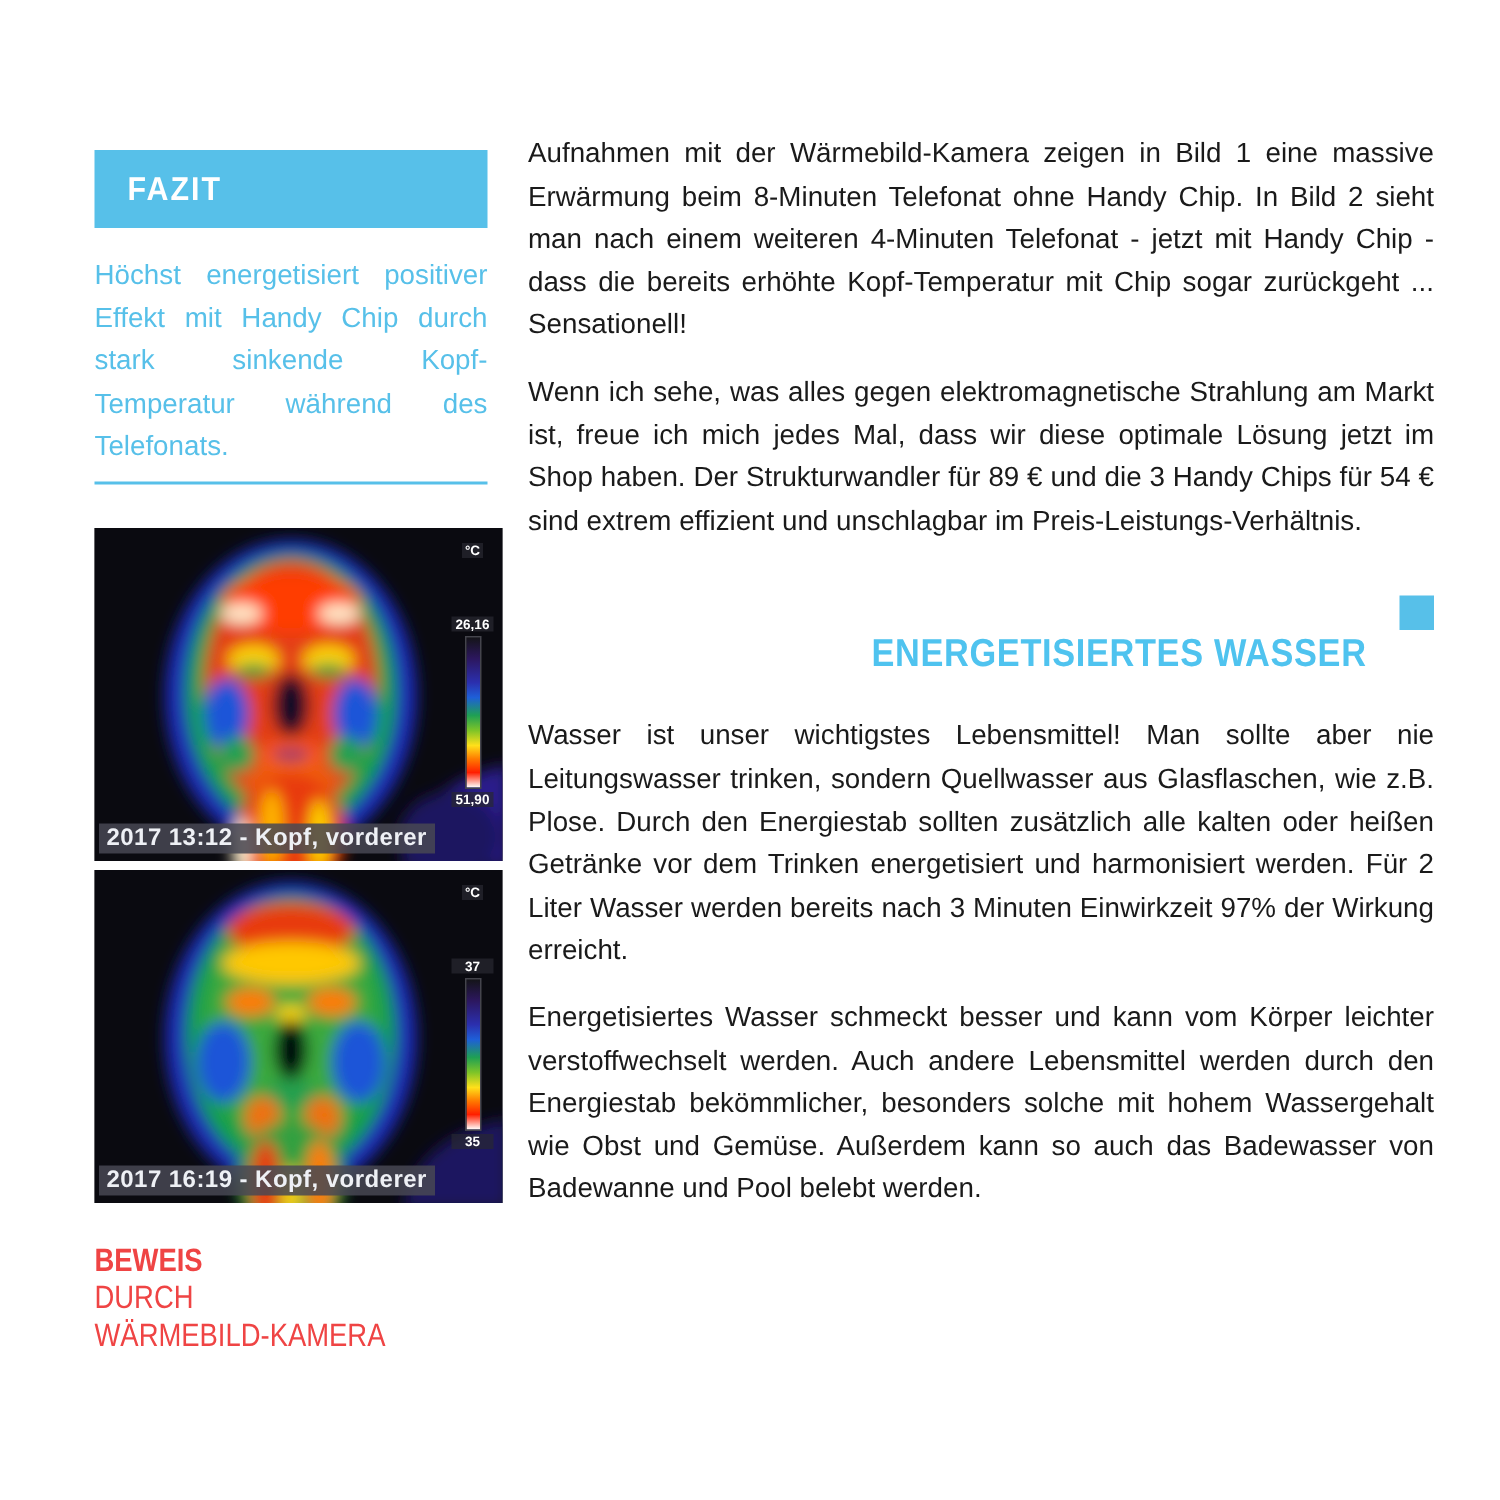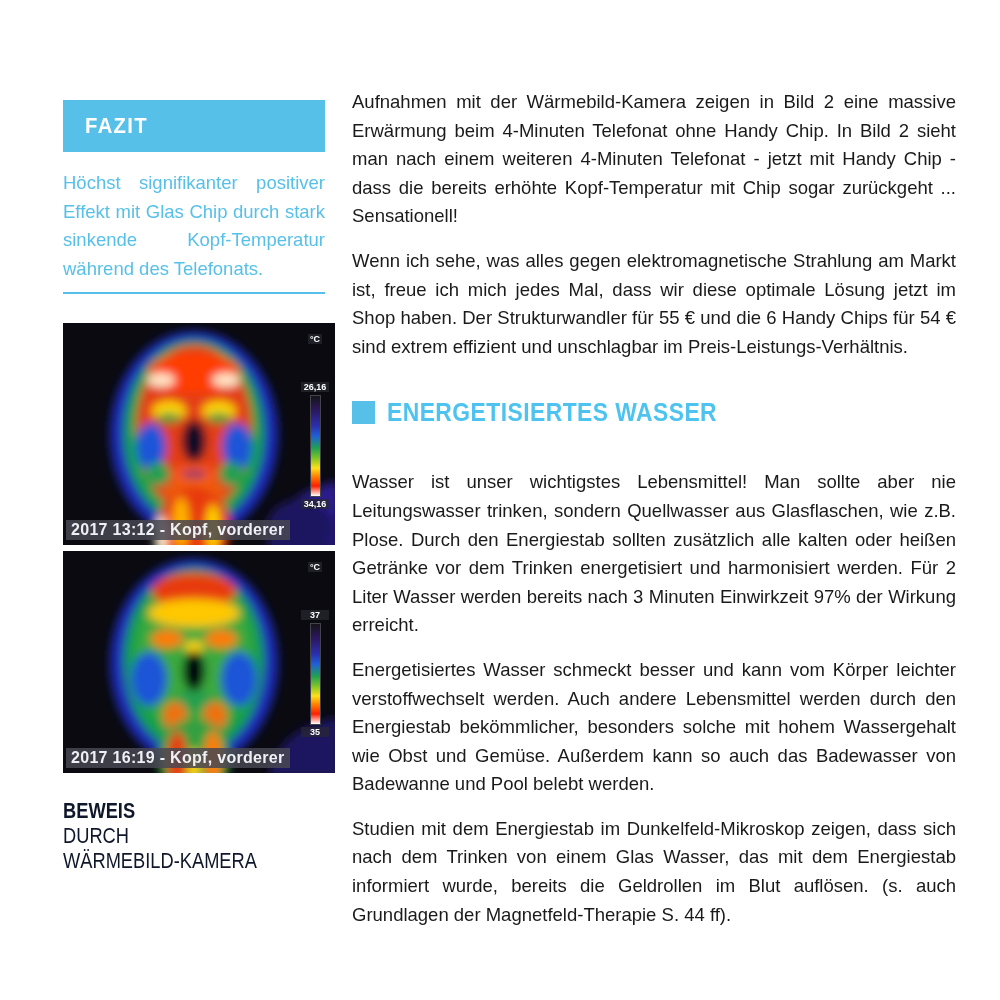--- a/index.html
+++ b/index.html
@@ -19,44 +19,44 @@
   .t-stamp { position:absolute; left:3px; bottom:5px; background:rgba(72,72,84,.85); color:#eef0f5;
              font-size:16px; font-weight:bold; padding:1px 5px; letter-spacing:.3px; white-space:nowrap; }
   .t-scale { position:absolute; top:5px; right:6px; width:28px; text-align:center; color:#fff; }
   .t-scale-unit { font-size:9px; font-weight:bold; background:rgba(40,40,50,.7); display:inline-block; padding:0 2px; }
   .t-scale-max { font-size:9px; font-weight:bold; background:rgba(40,40,50,.7); padding:0 1px;margin-top:36px; }
   .t-scale-bar { width:11px; height:102px; margin:3px auto 2px auto; border:1px solid #44444c;
     background:linear-gradient(to bottom,#141418 0%,#2c175e 14%,#2b2fae 30%,#1e5fd8 40%,#1fa053 52%,
       #7ec428 62%,#ffe01a 72%,#ff7a00 81%,#ff1e00 90%,#ffffff 100%); }
   .t-scale-min { font-size:9px; font-weight:bold; background:rgba(40,40,50,.7); padding:0 1px; }
 
-  .caption { margin-top:26px; color:#0f172a; }
+  .caption { margin-top:26px; color:#ef4444; }
   .caption div { font-size:21.5px; line-height:25px; transform:scaleX(.85); transform-origin:left center; letter-spacing:0; }
   .caption .b { font-weight:bold; }
 
   
   .right-col { position:absolute; left:352px; top:88px; width:604px; }
   .para { font-size:18.5px; line-height:28.6px; color:#1a1a1a; text-align:justify; margin-bottom:16px; }
-  .section-head { display:flex; align-items:center; margin-top:36px; margin-bottom:40px; }
+  .section-head { display:flex; align-items:flex-end; margin-top:36px; margin-bottom:25px;flex-direction:column; }
   .head-square { width:23px; height:23px; background:#57c0e9; flex:0 0 auto; }
   .head-text { color:#4fc3ef; font-weight:bold; font-size:26px; letter-spacing:.5px; margin-left:12px;
                transform:scaleX(.88); transform-origin:left center; white-space:nowrap; }
 </style>
 </head>
 <body>
 
 <div class="page">
 
   <div class="left-col">
 
     <div class="fazit-box">
       <span class="fazit-label">FAZIT</span>
     </div>
 
-    <p class="summary">Höchst signifikanter positiver Effekt mit Glas Chip durch stark sinkende Kopf-Temperatur während des Telefonats.</p>
+    <p class="summary">Höchst energetisiert positiver Effekt mit Handy Chip durch stark sinkende Kopf-Temperatur während des Telefonats.</p>
 
     <div class="divider"></div>
 
     <div class="thermal">
       <svg viewBox="0 0 272 222" width="272" height="222">
         <defs>
             <filter id="tb1" x="-20%" y="-20%" width="140%" height="140%">
               <feGaussianBlur stdDeviation="5"></feGaussianBlur>
             </filter>
           </defs>
@@ -85,21 +85,21 @@
           <ellipse cx="131" cy="205" rx="36" ry="42" fill="#e83a0c"></ellipse>
           <ellipse cx="118" cy="200" rx="8" ry="26" fill="#ffb400"></ellipse>
           <ellipse cx="150" cy="205" rx="7" ry="24" fill="#ffd400"></ellipse>
           <ellipse cx="98" cy="213" rx="6" ry="20" fill="#fff2d0"></ellipse>
         </g>
       </svg>
       <div class="t-scale">
         <div class="t-scale-unit">°C</div>
         <div class="t-scale-max">26,16</div>
         <div class="t-scale-bar"></div>
-        <div class="t-scale-min">34,16</div>
+        <div class="t-scale-min">51,90</div>
       </div>
       <div class="t-stamp">2017 13:12 - Kopf, vorderer</div>
     </div>
 
     <div class="thermal">
       <svg viewBox="0 0 272 222" width="272" height="222">
         <defs>
             <filter id="tb2" x="-20%" y="-20%" width="140%" height="140%">
               <feGaussianBlur stdDeviation="5"></feGaussianBlur>
             </filter>
@@ -138,26 +138,25 @@
     </div>
 
     <div class="caption">
       <div class="b">BEWEIS</div>
       <div>DURCH</div>
       <div>WÄRMEBILD-KAMERA</div>
     </div>
   </div>
 
   <div class="right-col">
-    <p class="para">Aufnahmen mit der Wärmebild-Kamera zeigen in Bild 2 eine massive Erwärmung beim 4-Minuten Telefonat ohne Handy Chip. In Bild 2 sieht man nach einem weiteren 4-Minuten Telefonat - jetzt mit Handy Chip - dass die bereits erhöhte Kopf-Temperatur mit Chip sogar zurückgeht ... Sensationell!</p>
-    <p class="para">Wenn ich sehe, was alles gegen elektromagnetische Strahlung am Markt ist, freue ich mich jedes Mal, dass wir diese optimale Lösung jetzt im Shop haben. Der Strukturwandler für 55 € und die 6 Handy Chips für 54 € sind extrem effizient und unschlagbar im Preis-Leistungs-Verhältnis.</p>
+    <p class="para">Aufnahmen mit der Wärmebild-Kamera zeigen in Bild 1 eine massive Erwärmung beim 8-Minuten Telefonat ohne Handy Chip. In Bild 2 sieht man nach einem weiteren 4-Minuten Telefonat - jetzt mit Handy Chip - dass die bereits erhöhte Kopf-Temperatur mit Chip sogar zurückgeht ... Sensationell!</p>
+    <p class="para">Wenn ich sehe, was alles gegen elektromagnetische Strahlung am Markt ist, freue ich mich jedes Mal, dass wir diese optimale Lösung jetzt im Shop haben. Der Strukturwandler für 89 € und die 3 Handy Chips für 54 € sind extrem effizient und unschlagbar im Preis-Leistungs-Verhältnis.</p>
 
     <div class="section-head">
       <span class="head-square"></span>
       <span class="head-text">ENERGETISIERTES WASSER</span>
     </div>
 
     <p class="para">Wasser ist unser wichtigstes Lebensmittel! Man sollte aber nie Leitungswasser trinken, sondern Quellwasser aus Glasflaschen, wie z.B. Plose. Durch den Energiestab sollten zusätzlich alle kalten oder heißen Getränke vor dem Trinken energetisiert und harmonisiert werden. Für 2 Liter Wasser werden bereits nach 3 Minuten Einwirkzeit 97% der Wirkung erreicht.</p>
     <p class="para">Energetisiertes Wasser schmeckt besser und kann vom Körper leichter verstoffwechselt werden. Auch andere Lebensmittel werden durch den Energiestab bekömmlicher, besonders solche mit hohem Wassergehalt wie Obst und Gemüse. Außerdem kann so auch das Badewasser von Badewanne und Pool belebt werden.</p>
-    <p class="para">Studien mit dem Energiestab im Dunkelfeld-Mikroskop zeigen, dass sich nach dem Trinken von einem Glas Wasser, das mit dem Energiestab informiert wurde, bereits die Geldrollen im Blut auflösen. (s. auch Grundlagen der Magnetfeld-Therapie S. 44 ff).</p>
   </div>
 
 </div>
 
 </body></html>

